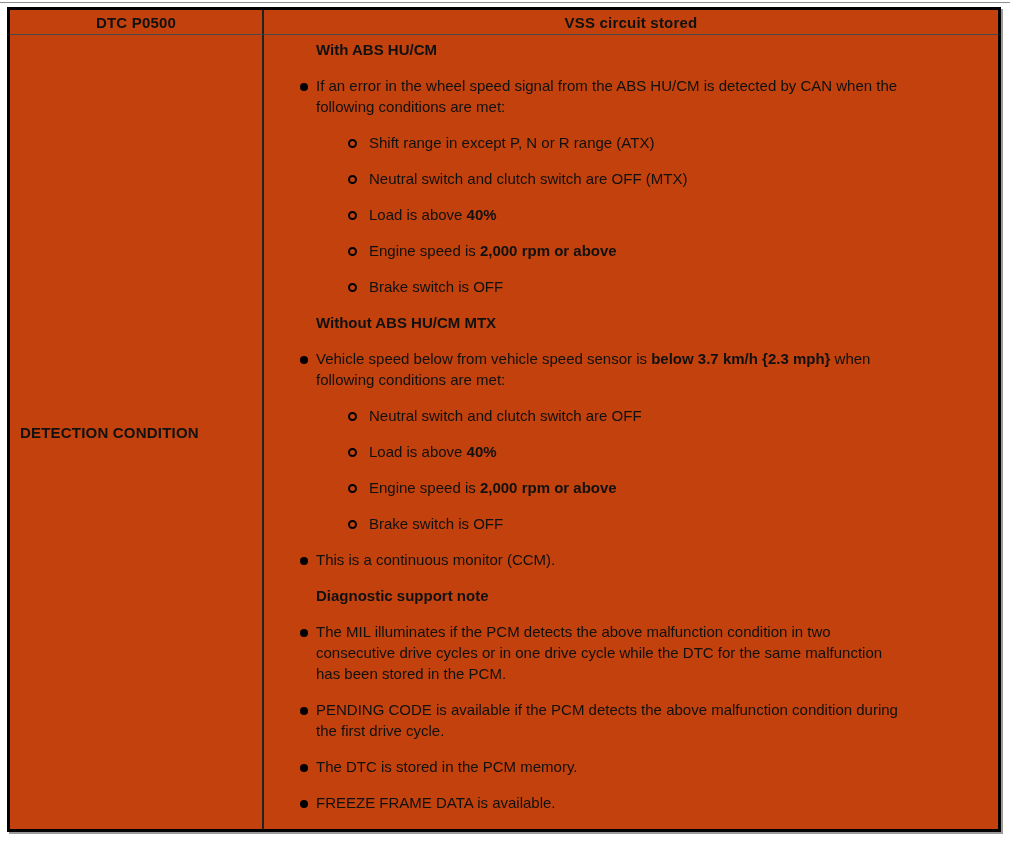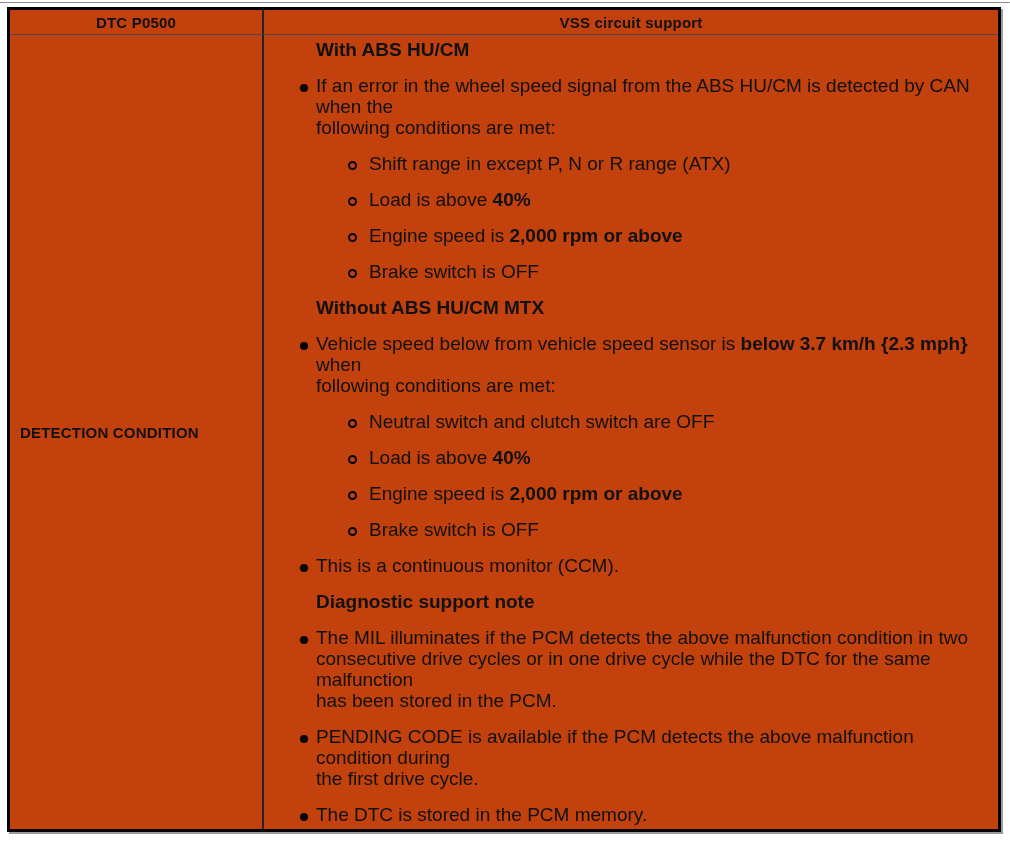--- a/index.html
+++ b/index.html
@@ -57,21 +57,21 @@
     display: flex;
     align-items: center;
     padding-left: 10px;
     font-size: 15px;
     font-weight: bold;
     letter-spacing: 0.2px;
   }
   .content-cell {
     box-sizing: border-box;
     padding: 4px 22px 16px 36px;
-    font-size: 19px;
+    font-size: 15px;
     line-height: 21px;
     overflow: hidden;
   }
   .block {
     margin-bottom: 15px;
     white-space: pre-line;
   }
   .block.heading {
     margin-left: 16px;
     font-weight: bold;
@@ -114,29 +114,30 @@
   }
 </style>
 </head>
 <body>
 
 <div class="page">
   <div class="top-edge"></div>
 
   <div class="dtc-table">
     <div class="header-cell left-col">DTC P0500</div>
-    <div class="header-cell">VSS circuit support</div>
+    <div class="header-cell">VSS circuit stored</div>
 
     <div class="label-cell">DETECTION CONDITION</div>
 
     <div class="content-cell">
         <div class="block heading"><span class="txt"><span class="bold">With ABS HU/CM</span></span></div>
         <div class="block bullet"><span class="marker-box"><span class="dot"></span></span><span class="txt"><span>If an error in the wheel speed signal from the ABS HU/CM is detected by CAN when the
 following conditions are met:</span></span></div>
         <div class="block subbullet"><span class="marker-box"><span class="ring"></span></span><span class="txt"><span>Shift range in except P, N or R range (ATX)</span></span></div>
+        <div class="block subbullet"><span class="marker-box"><span class="ring"></span></span><span class="txt"><span>Neutral switch and clutch switch are OFF (MTX)</span></span></div>
         <div class="block subbullet"><span class="marker-box"><span class="ring"></span></span><span class="txt"><span>Load is above </span><span class="bold">40%</span></span></div>
         <div class="block subbullet"><span class="marker-box"><span class="ring"></span></span><span class="txt"><span>Engine speed is </span><span class="bold">2,000 rpm or above</span></span></div>
         <div class="block subbullet"><span class="marker-box"><span class="ring"></span></span><span class="txt"><span>Brake switch is OFF</span></span></div>
         <div class="block heading"><span class="txt"><span class="bold">Without ABS HU/CM MTX</span></span></div>
         <div class="block bullet"><span class="marker-box"><span class="dot"></span></span><span class="txt"><span>Vehicle speed below from vehicle speed sensor is </span><span class="bold">below 3.7 km/h {2.3 mph}</span><span> when
 following conditions are met:</span></span></div>
         <div class="block subbullet"><span class="marker-box"><span class="ring"></span></span><span class="txt"><span>Neutral switch and clutch switch are OFF</span></span></div>
         <div class="block subbullet"><span class="marker-box"><span class="ring"></span></span><span class="txt"><span>Load is above </span><span class="bold">40%</span></span></div>
         <div class="block subbullet"><span class="marker-box"><span class="ring"></span></span><span class="txt"><span>Engine speed is </span><span class="bold">2,000 rpm or above</span></span></div>
         <div class="block subbullet"><span class="marker-box"><span class="ring"></span></span><span class="txt"><span>Brake switch is OFF</span></span></div>

